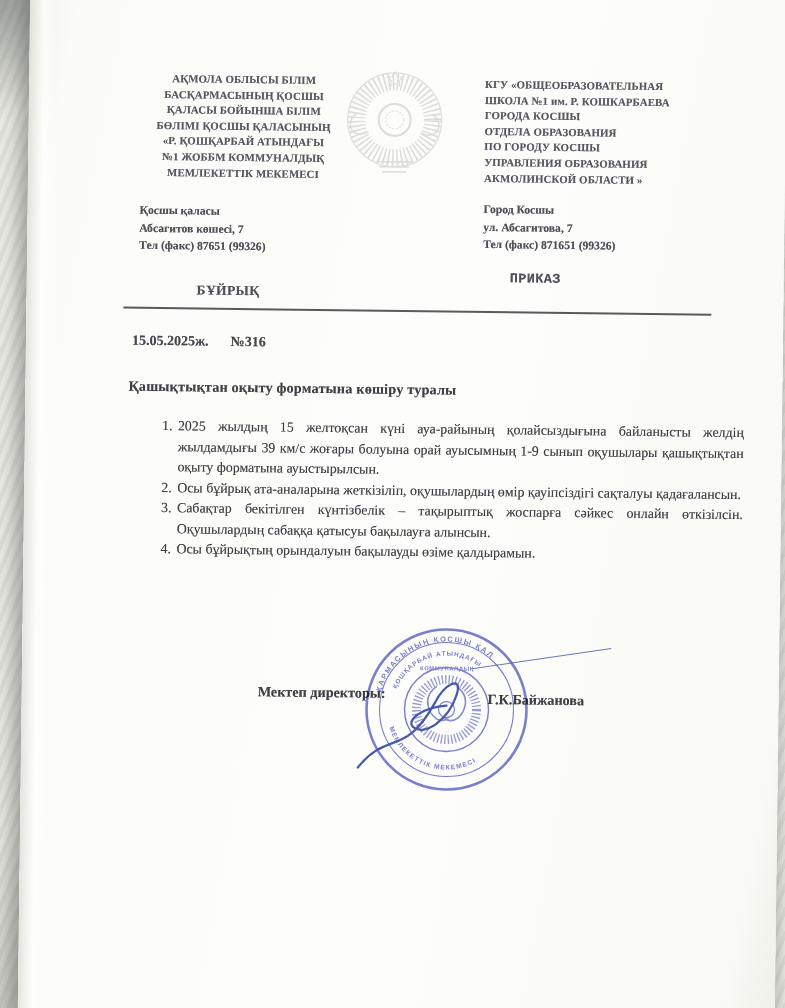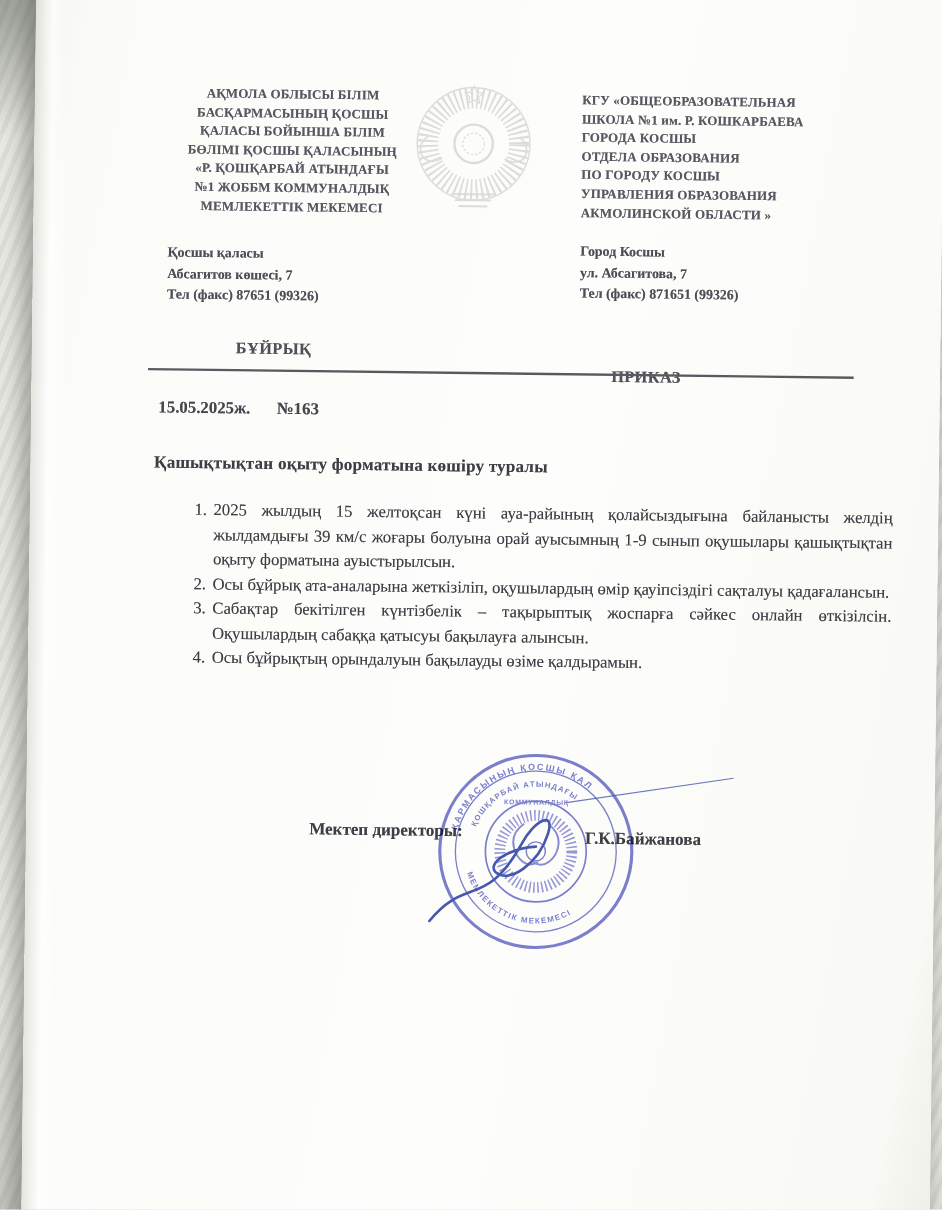--- a/index.html
+++ b/index.html
@@ -32,21 +32,21 @@
     position:absolute;font-weight:bold;font-size:11.6px;line-height:17.5px;
     color:#4d4e56;text-shadow:0 0 .5px rgba(77,78,86,.5);
   }
   .contact-kk{left:112px;top:231px;}
   .contact-ru{left:456px;top:226px;}
   .order-label{
     position:absolute;font-weight:bold;font-size:13.5px;color:#4f5058;
     letter-spacing:.4px;text-shadow:0 0 .5px rgba(79,80,88,.5);
   }
   .order-kk{left:170px;top:311px;}
-  .order-ru{left:483px;top:331px;}
+  .order-ru{left:483px;top:296px;font-family:Liberation Mono, monospace;}
   .rule{position:absolute;left:97px;top:336px;width:588px;height:2px;background:#595a5f;}
   .dateline{
     position:absolute;left:106px;top:362px;font-weight:bold;font-size:14px;color:#46474d;
     text-shadow:0 0 .5px rgba(70,71,77,.5);
   }
   .dateline .num{margin-left:22px;}
   .subject{
     position:absolute;left:103px;top:407px;font-weight:bold;font-size:14.2px;color:#3e3f45;
     letter-spacing:.2px;text-shadow:0 0 .5px rgba(62,63,69,.5);
   }
@@ -113,21 +113,21 @@
     <div>Город Косшы</div>
     <div>ул. Абсагитова, 7</div>
     <div>Тел (факс) 871651 (99326)</div>
   </div>
 
   <div class="order-label order-kk">БҰЙРЫҚ</div>
   <div class="order-label order-ru">ПРИКАЗ</div>
   <div class="rule"></div>
 
   <div class="dateline">
-    <span>15.05.2025ж.</span><span class="num">№163</span>
+    <span>15.05.2025ж.</span><span class="num">№316</span>
   </div>
 
   <div class="subject">Қашықтықтан оқыту форматына көшіру туралы</div>
 
   <ol class="items">
     <li>2025 жылдың 15 желтоқсан күні ауа-райының қолайсыздығына байланысты желдің жылдамдығы 39 км/с  жоғары болуына орай ауысымның 1-9 сынып оқушылары қашықтықтан оқыту форматына ауыстырылсын.</li>
     <li>Осы бұйрық ата-аналарына жеткізіліп, оқушылардың өмір қауіпсіздігі сақталуы қадағалансын.</li>
     <li>Сабақтар бекітілген күнтізбелік – тақырыптық жоспарға сәйкес онлайн өткізілсін. Оқушылардың сабаққа қатысуы бақылауға алынсын.</li>
     <li>Осы бұйрықтың орындалуын бақылауды өзіме қалдырамын.</li>
   </ol>

